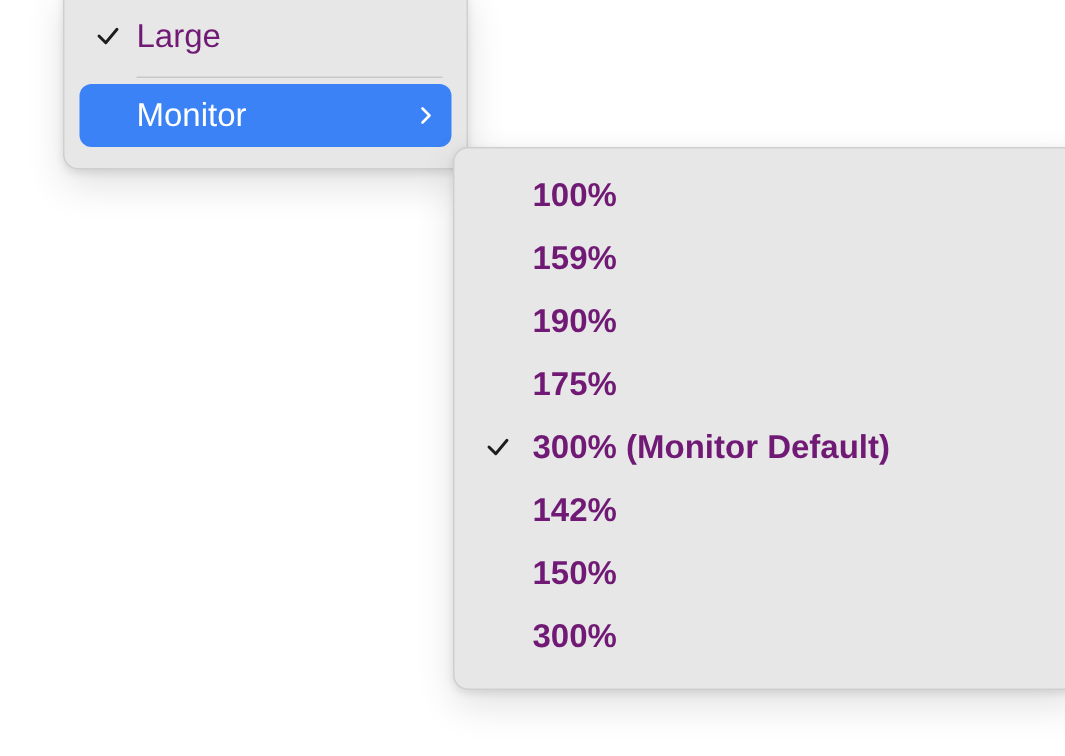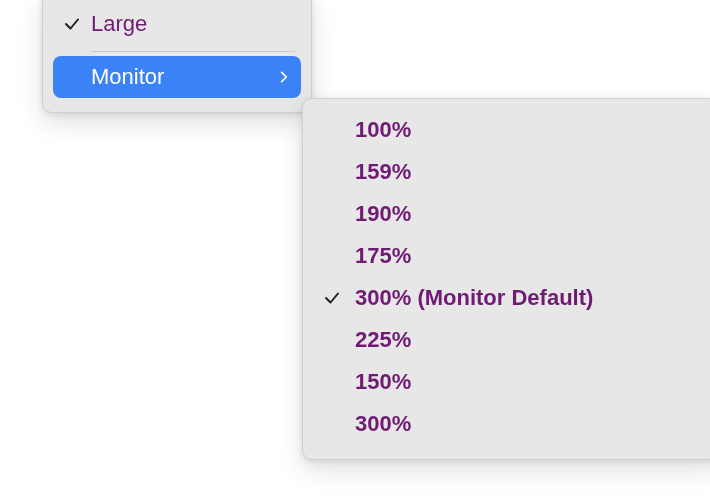--- a/index.html
+++ b/index.html
@@ -124,21 +124,21 @@
   <div class="row">
     <span class="check-slot icon-check">
       <svg width="18" height="18" viewBox="0 0 24 24" fill="none">
           <path d="M4 12 L10 18 L20 6" stroke-width="2.6" stroke-linecap="round" stroke-linejoin="round"></path>
         </svg>
     </span>
     <span class="label">300% (Monitor Default)</span>
   </div>
   <div class="row">
     <span class="check-slot"></span>
-    <span class="label">225%</span>
+    <span class="label">142%</span>
   </div>
   <div class="row">
     <span class="check-slot"></span>
     <span class="label">150%</span>
   </div>
   <div class="row">
     <span class="check-slot"></span>
     <span class="label">300%</span>
   </div>
 </div>

